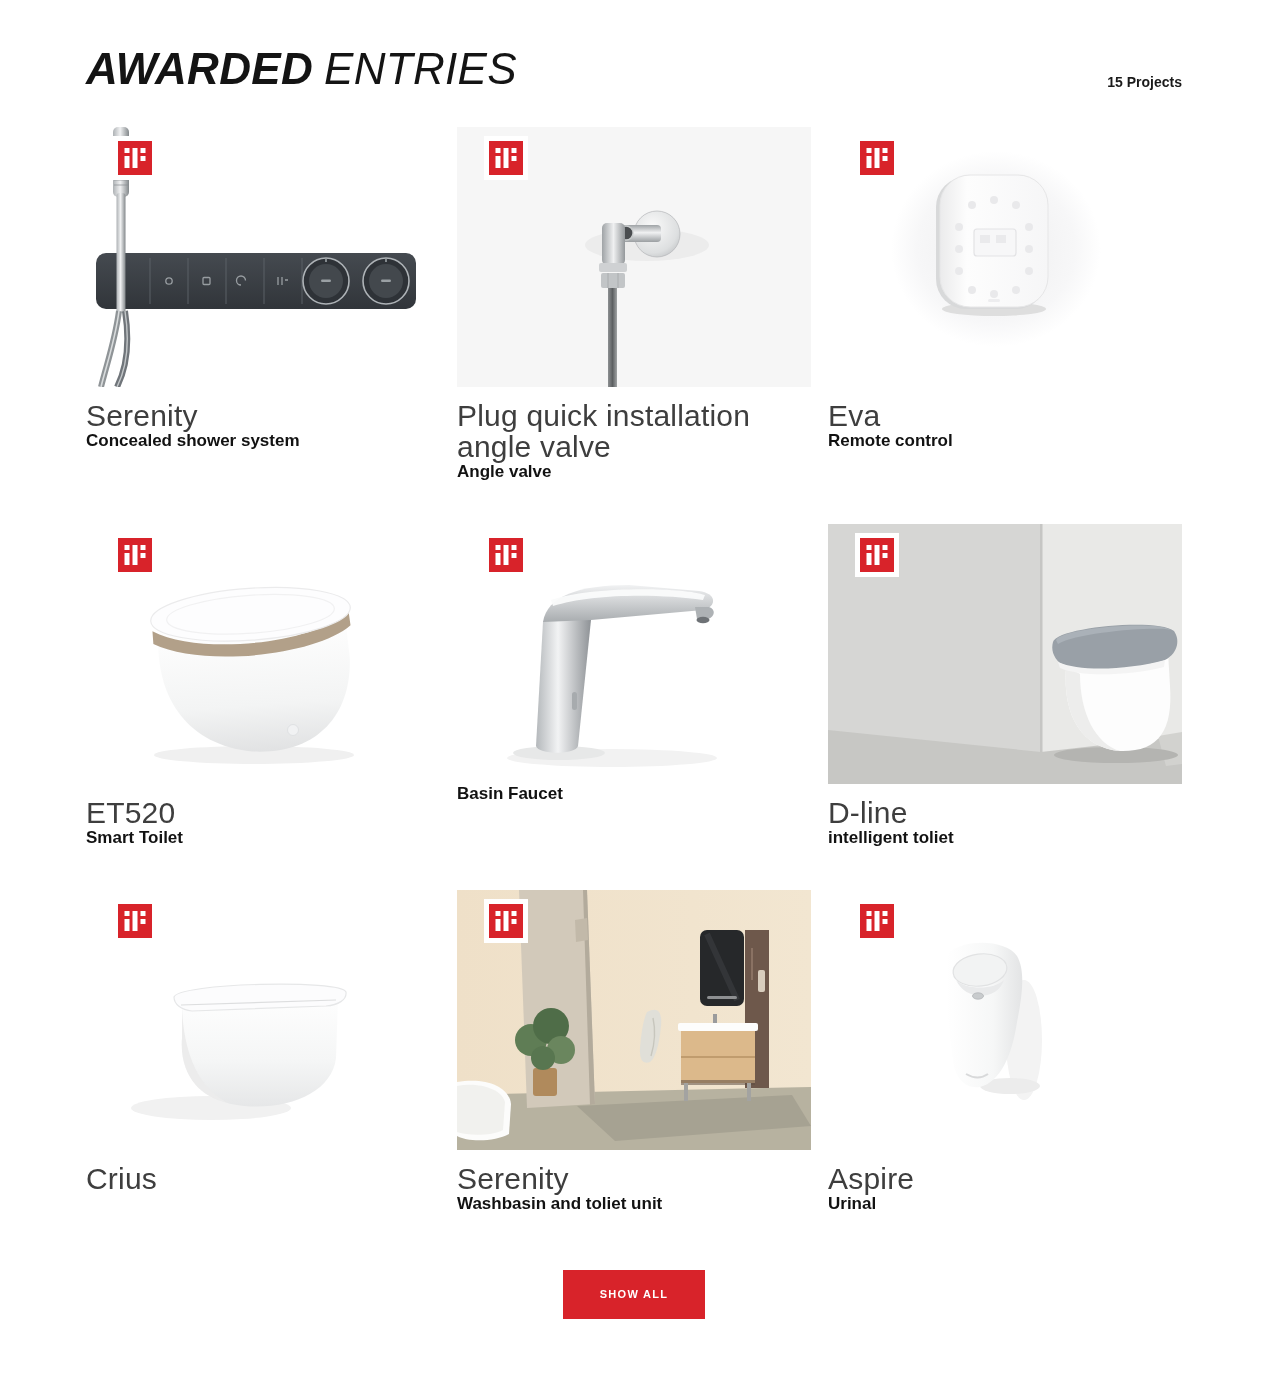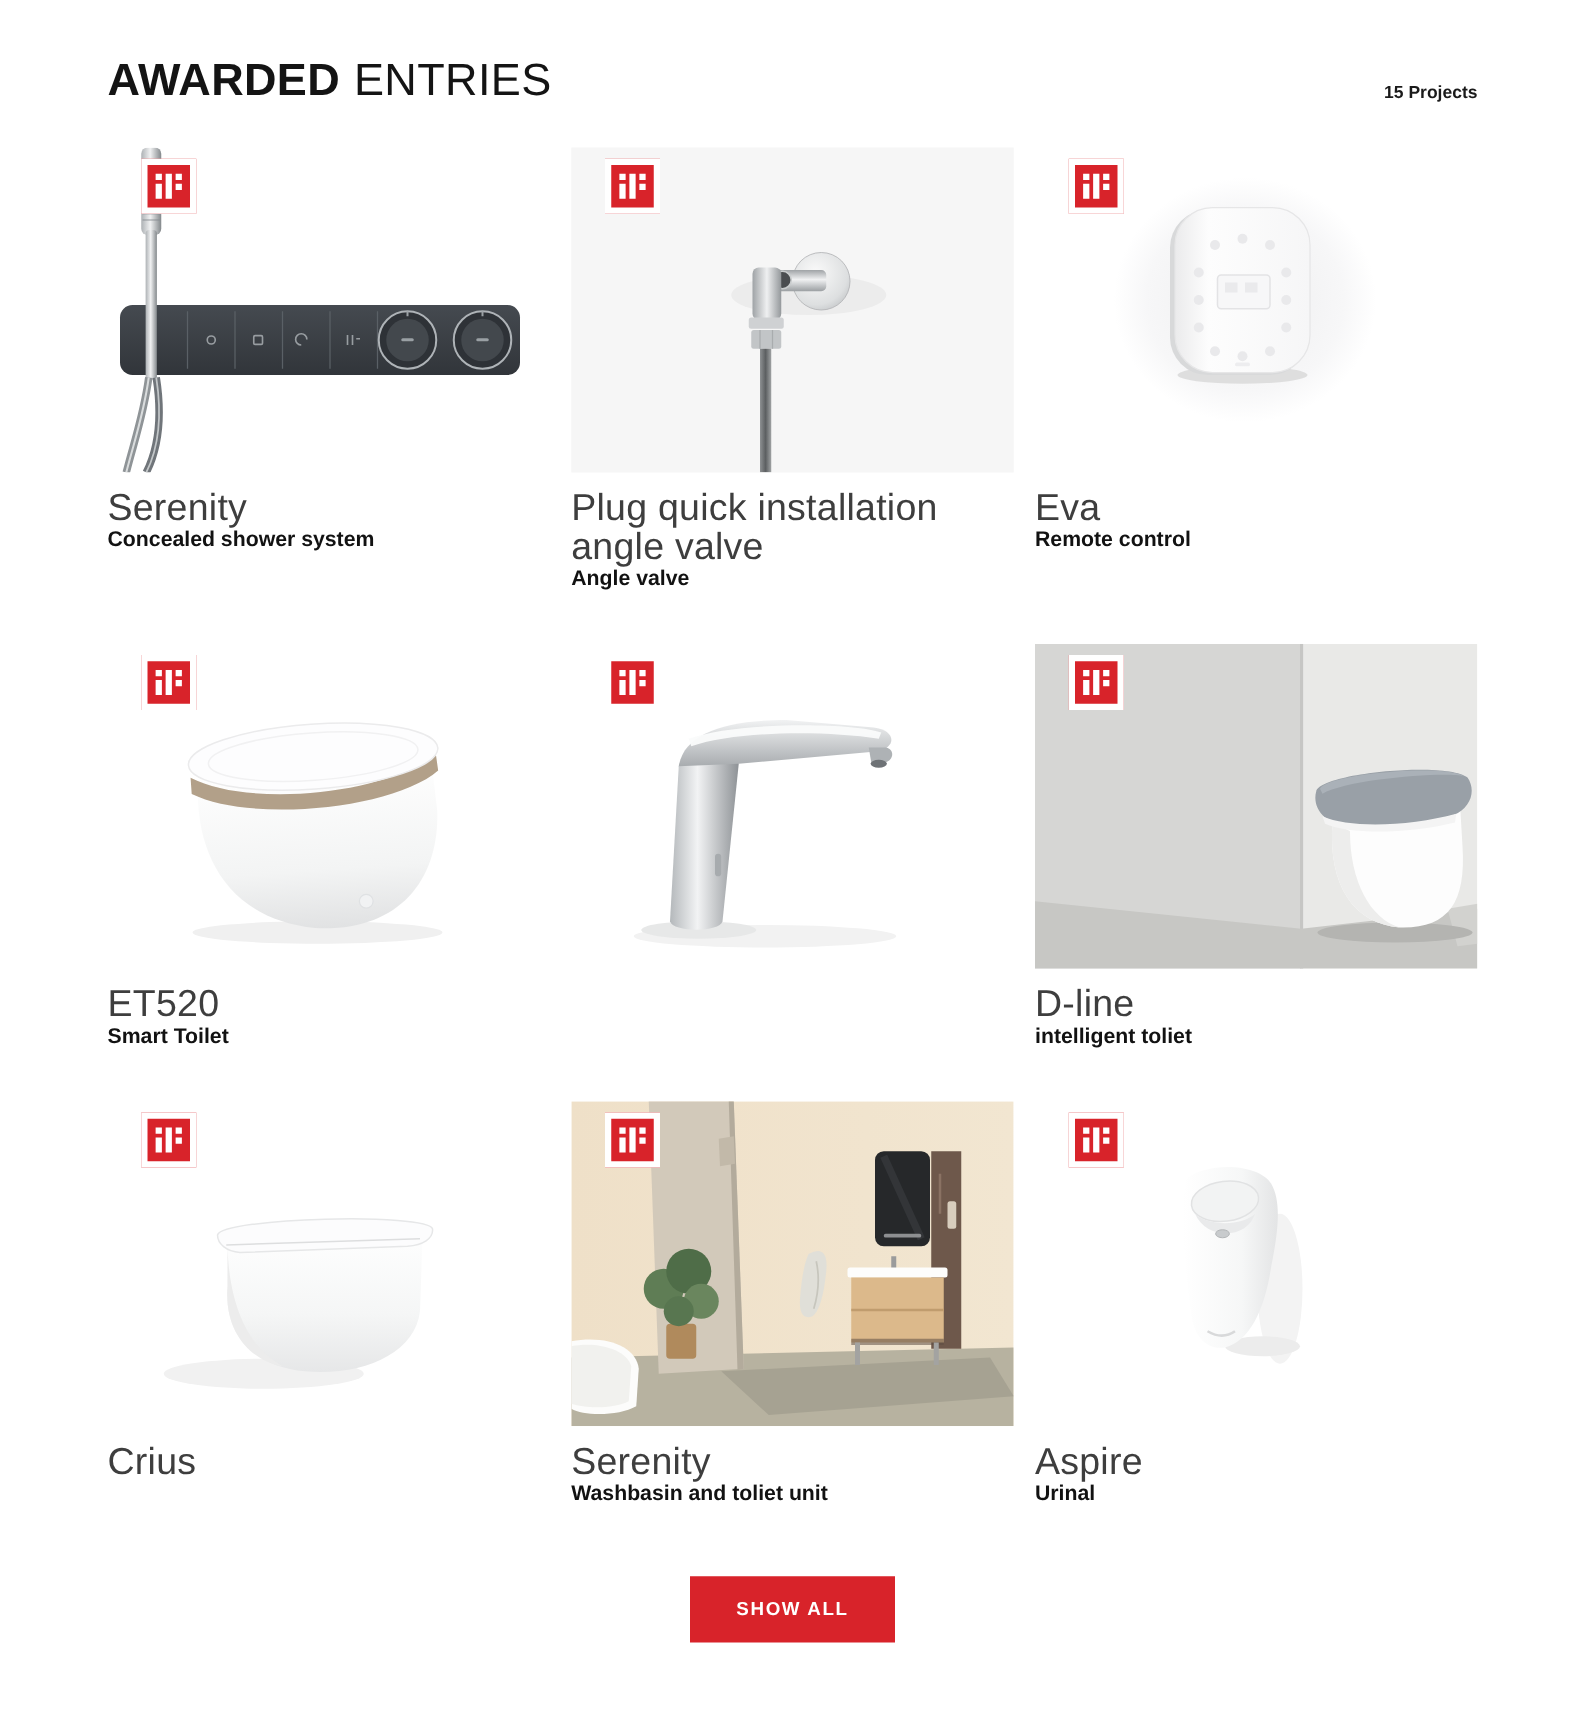--- a/index.html
+++ b/index.html
@@ -8,21 +8,21 @@
   body {
     width:1267px;
     font-family:"Liberation Sans","DejaVu Sans",sans-serif;
     color:#111;
     -webkit-font-smoothing:antialiased;
   }
   .wrap { padding:44px 85px 24px 86px; }
 
   
   .header { display:flex; justify-content:space-between; align-items:flex-end; margin-bottom:34px; }
-  .page-title { margin:0; font-size:36px; line-height:1.12; letter-spacing:.3px; color:#141414; font-weight:300; }
+  .page-title { margin:0; font-size:44px; line-height:1.12; letter-spacing:.3px; color:#141414; font-weight:300;font-style:italic; }
   .page-title .bold { font-weight:800; }
   .page-title .light { font-weight:300; margin-left:11px; }
   .projects-count { font-size:14px; font-weight:700; color:#1a1a1a; padding-bottom:3px;margin-left:48px; }
 
   
   .cards { display:grid; grid-template-columns:repeat(3,354px); column-gap:17px; row-gap:42px; }
   .card { margin:0; cursor:pointer; }
   .media { position:relative; width:354px; height:260px; background:#fff; overflow:hidden; }
   .media.gray { background:#f6f6f6; }
   .media svg { display:block; }
@@ -39,21 +39,21 @@
 
   
   .title { font-size:30px; font-weight:400; color:#3e3e3e; line-height:31px; letter-spacing:.2px; margin-top:13px; }
   .subtitle { font-size:17px; font-weight:700; color:#121212; line-height:20px; }
 
   
   .footer { display:flex; justify-content:center; margin-top:56px; }
   .show-all {
     background:var(--accent); color:#fff; border:0;
     font-family:"Liberation Sans","DejaVu Sans",sans-serif;
-    font-size:15px; font-weight:700; letter-spacing:1.3px; line-height:1;
+    font-size:11px; font-weight:700; letter-spacing:1.3px; line-height:1;
     padding:19px 37px; cursor:pointer;
   }
 </style>
 </head>
 <body>
 
 <div class="wrap">
 
   <div class="header">
     <h1 class="page-title"><span class="bold">AWARDED</span><span class="light">ENTRIES</span></h1>
@@ -305,20 +305,21 @@
                 <rect x="6.5" y="7" width="5" height="5"></rect>
                 <rect x="6.5" y="15" width="5" height="12"></rect>
                 <rect x="14.5" y="7" width="5" height="20"></rect>
                 <rect x="22.5" y="7" width="5" height="5"></rect>
                 <rect x="22.5" y="15" width="5" height="5"></rect>
               </g>
             </svg>
         </div>
       </div>
       <figcaption>
+        <div class="subtitle">Basin Faucet</div>
       </figcaption>
     </figure>
 
     <figure class="card">
       <div class="media">
         <svg viewBox="0 0 354 260" width="354" height="260">
           <rect x="0" y="0" width="213" height="260" fill="#d6d6d4"></rect>
           <rect x="213" y="0" width="141" height="260" fill="#e9e9e7"></rect>
           <rect x="212" y="0" width="2.5" height="260" fill="#c6c6c4"></rect>
           <path d="M0,206 L213,228 L354,212 L354,260 L0,260 Z" fill="#c7c7c4"></path>

